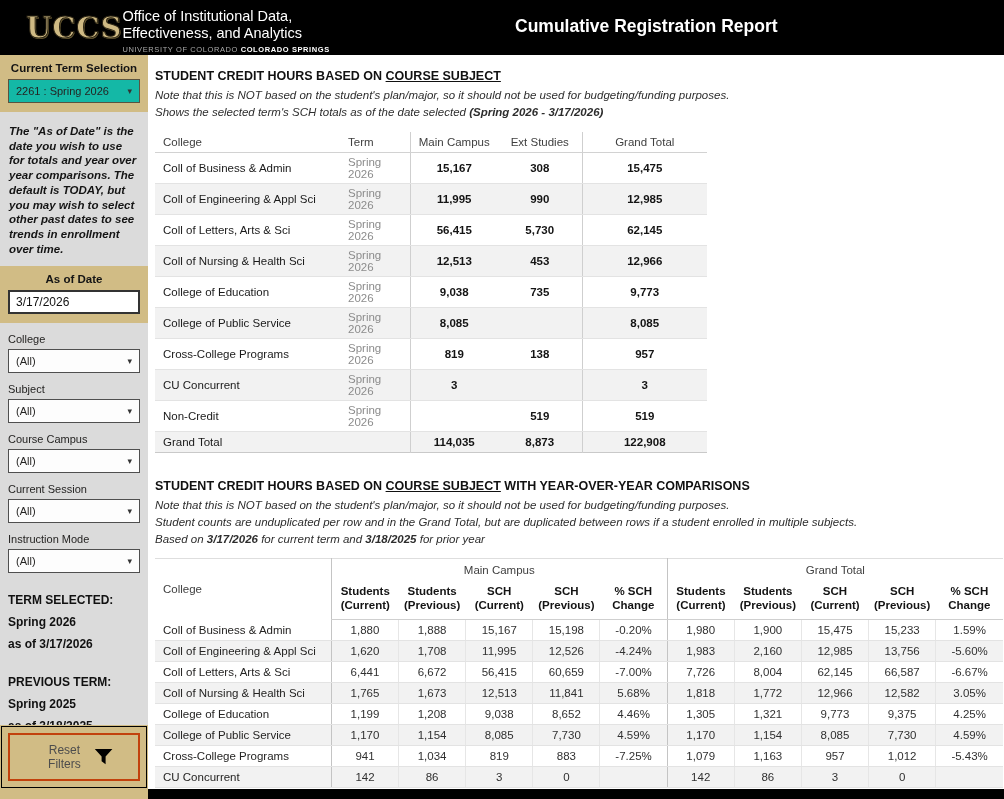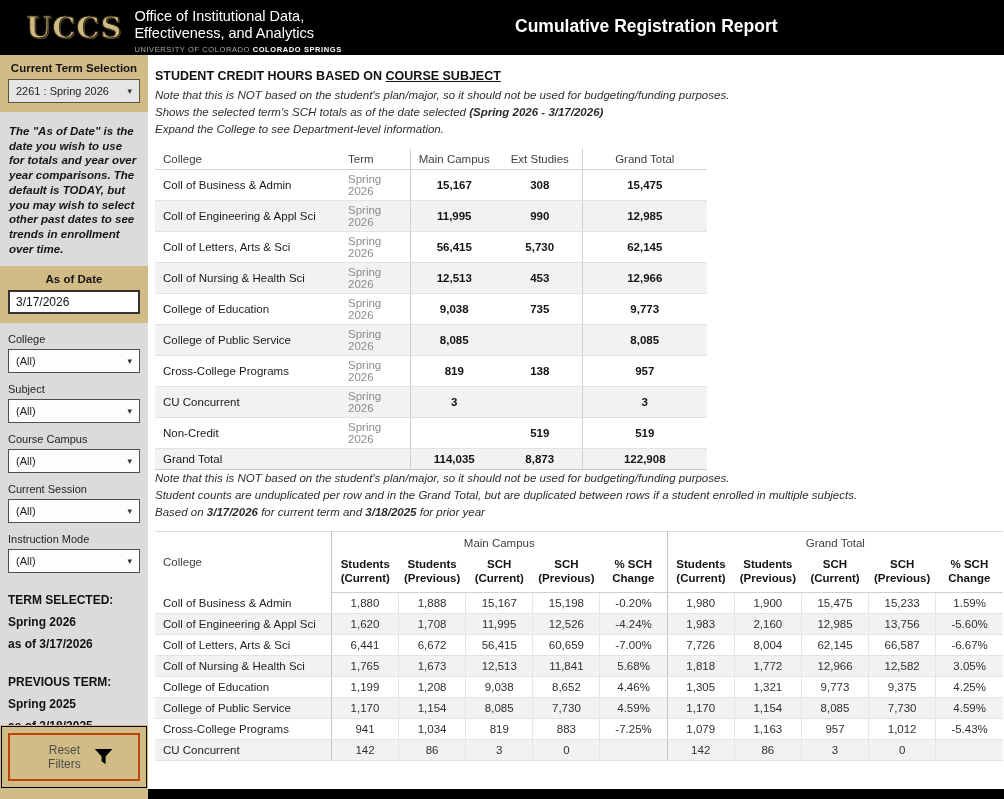--- a/index.html
+++ b/index.html
@@ -2,40 +2,40 @@
 <html><head>
 <meta charset="utf-8">
 <style>
   html,body{margin:0;padding:0;}
   body{
     width:1004px;height:799px;overflow:hidden;background:#fff;
     font-family:"Liberation Sans",sans-serif;color:#1a1a1a;position:relative;
   }
   
   .topbar{position:absolute;top:0;left:0;width:1004px;height:55px;background:#000;color:#fff;}
-  .logo-block{position:absolute;left:26px;top:6px;display:flex;align-items:flex-start;gap:12px;}
+  .logo-block{position:absolute;left:26px;top:6px;display:flex;align-items:flex-start;}
   .uccs{
     font-family:"DejaVu Serif",serif;font-weight:bold;font-size:29px;line-height:44px;
     color:#cfba84;letter-spacing:1px;-webkit-text-stroke:1px #2b2414;
     text-shadow:1px 1px 0 #6b5d33;
   }
   .org-name{font-size:14.5px;line-height:17px;font-weight:400;color:#fff;padding-top:2px;}
   .univ{font-size:7.5px;letter-spacing:.6px;color:#a9a9a9;margin-top:3px;}
   .univ b{color:#fff;}
   .report-title{position:absolute;left:515px;top:16px;margin:0;font-size:17.5px;font-weight:bold;color:#fff;}
   
   .sidebar{position:absolute;top:55px;left:0;width:148px;bottom:0;background:#dbdbdb;}
   .block{padding:7px 8px 9px;}
   .tan{background:#d1bc85;}
   .blabel{font-size:11.5px;font-weight:bold;color:#141414;margin-bottom:5px;text-align:center;}
   .select{
     height:22px;border:1px solid #4f4f4f;background:#fdfdfd;display:flex;align-items:center;
     justify-content:space-between;padding:0 7px;font-size:11px;color:#252423;cursor:pointer;
   }
-  .tan-select{background:#e5e5e5;border-color:#5a5340;}
+  .tan-select{background:#14b8a6;border-color:#5a5340;}
   .caret{font-size:9px;color:#333;}
   .note{font-size:11.5px;font-style:italic;font-weight:bold;line-height:14.7px;color:#141414;padding:12px 9px 10px 9px;}
   .date-input{
     display:block;width:100%;box-sizing:border-box;height:24px;border:2px solid #333;
     background:#fff;font-family:inherit;font-size:12px;color:#111;padding:0 6px;outline:none;
   }
   .filter-group{margin:10px 8px 0;}
   .flabel{font-size:11px;color:#252423;margin-bottom:4px;font-weight:400;}
   .terminfo{margin:16px 8px 0;font-size:12px;font-weight:bold;line-height:22px;color:#111;}
   .sidebar-bottom{position:absolute;bottom:0;left:0;right:0;height:74px;background:#d1bc85;}
@@ -173,21 +173,20 @@
 </div>
 
 <div class="content">
 
   <h2 class="sec-title">
     <span>STUDENT CREDIT HOURS BASED ON </span><span class="ul">COURSE SUBJECT</span><span></span>
   </h2>
   <div class="notes">
     <div>Note that this is NOT based on the student's plan/major, so it should not be used for budgeting/funding purposes.</div>
     <div><span>Shows the selected term's SCH totals as of the date selected </span><b>(Spring 2026 - 3/17/2026)</b></div>
-    <div>Expand the College to see Department-level information.</div>
   </div>
 
   <table class="t1">
     <colgroup>
         <col style="width:185px">
         <col style="width:70px">
         <col style="width:88px">
         <col style="width:84px">
         <col style="width:125px">
       </colgroup>
@@ -267,20 +266,23 @@
         <tr class="total">
           <td class="c-college">Grand Total</td>
           <td class="c-term"></td>
           <td class="c-num sep-l">114,035</td>
           <td class="c-num">8,873</td>
           <td class="c-num sep-l">122,908</td>
         </tr>
       </tbody>
   </table>
 
+  <h2 class="sec-title" style="margin-top:26px;">
+    <span>STUDENT CREDIT HOURS BASED ON </span><span class="ul">COURSE SUBJECT</span><span> WITH YEAR-OVER-YEAR COMPARISONS</span>
+  </h2>
   <div class="notes">
     <div>Note that this is NOT based on the student's plan/major, so it should not be used for budgeting/funding purposes.</div>
     <div>Student counts are unduplicated per row and in the Grand Total, but are duplicated between rows if a student enrolled in multiple subjects.</div>
     <div><span>Based on </span><b>3/17/2026</b><span> for current term and </span><b>3/18/2025</b><span> for prior year</span></div>
   </div>
 
   <table class="t2">
     <colgroup>
       <col style="width:176px">
       <col style="width:67px">

